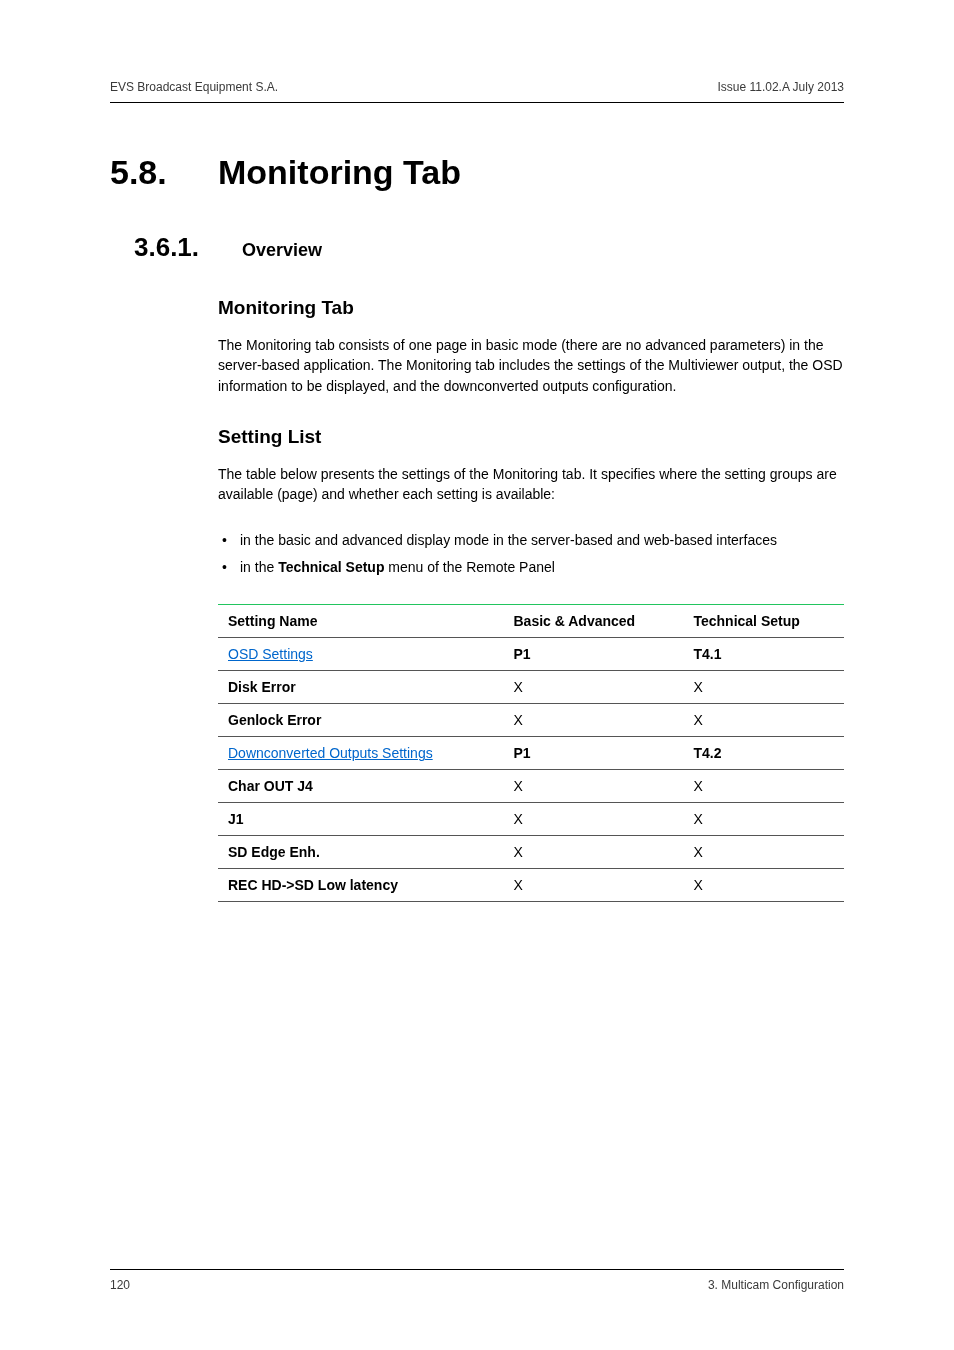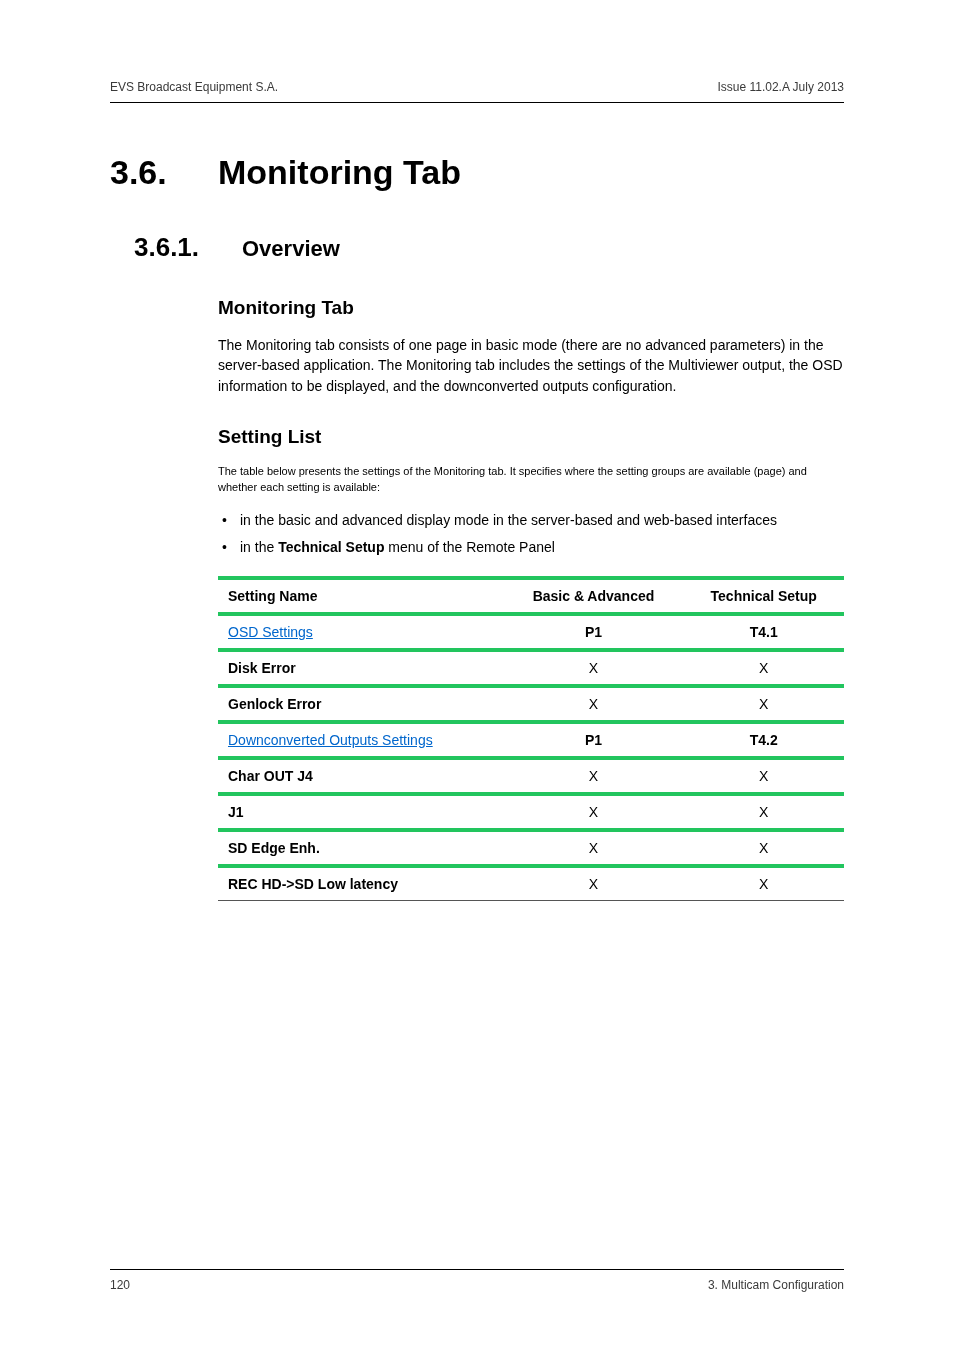--- a/index.html
+++ b/index.html
@@ -47,44 +47,44 @@
     margin-bottom: 34px;
   }
   .h2-num {
     font-size: 26px;
     font-weight: bold;
     width: 108px;
     flex-shrink: 0;
     margin-left: 24px;
   }
   .h2-title {
-    font-size: 22px;
+    font-size: 18px;
     font-weight: bold;
   }
   .content {
     margin-left: 108px;
   }
   .h3 {
     font-size: 19px;
     font-weight: bold;
     margin-bottom: 16px;
   }
   .para {
     font-size: 14px;
     line-height: 1.45;
     margin-bottom: 30px;
   }
   .intro-para {
-    font-size: 11px;
+    font-size: 14px;
     line-height: 1.45;
-    margin-bottom: 14px;
+    margin-bottom: 26px;
   }
   ul.bullets {
     list-style: none;
-    margin-bottom: 18px;
+    margin-bottom: 26px;
   }
   ul.bullets li {
     font-size: 14px;
     line-height: 1.5;
     padding-left: 22px;
     position: relative;
     margin-bottom: 6px;
   }
   ul.bullets li::before {
     content: "•";
@@ -93,30 +93,30 @@
     top: 0;
   }
   .bold { font-weight: bold; }
 
   table.settings {
     width: 100%;
     border-collapse: collapse;
     font-size: 14px;
   }
   table.settings th, table.settings td {
-    border-top: 4px solid #22c55e;
+    border-top: 1px solid #22c55e;
     border-bottom: 1px solid #555;
     padding: 8px 10px;
     text-align: left;
   }
   table.settings th {
     font-weight: bold;
   }
   table.settings td.center, table.settings th.center {
-    text-align: center;
+    text-align: left;
   }
   table.settings tr.section td:first-child a {
     color: #0066cc;
     text-decoration: underline;
     font-weight: normal;
   }
   table.settings tr.section td {
     font-weight: bold;
   }
   table.settings td.name {
@@ -145,21 +145,21 @@
 <body>
 
 <div class="page">
   <div class="header-row">
     <span>EVS Broadcast Equipment S.A.</span>
     <span>Issue 11.02.A  July 2013</span>
   </div>
   <hr class="header-rule">
 
   <div class="h1-row">
-    <span class="h1-num">3.6.</span>
+    <span class="h1-num">5.8.</span>
     <span class="h1-title">Monitoring Tab</span>
   </div>
 
   <div class="h2-row">
     <span class="h2-num">3.6.1.</span>
     <span class="h2-title">Overview</span>
   </div>
 
   <div class="content">
     <div class="h3">Monitoring Tab</div>

